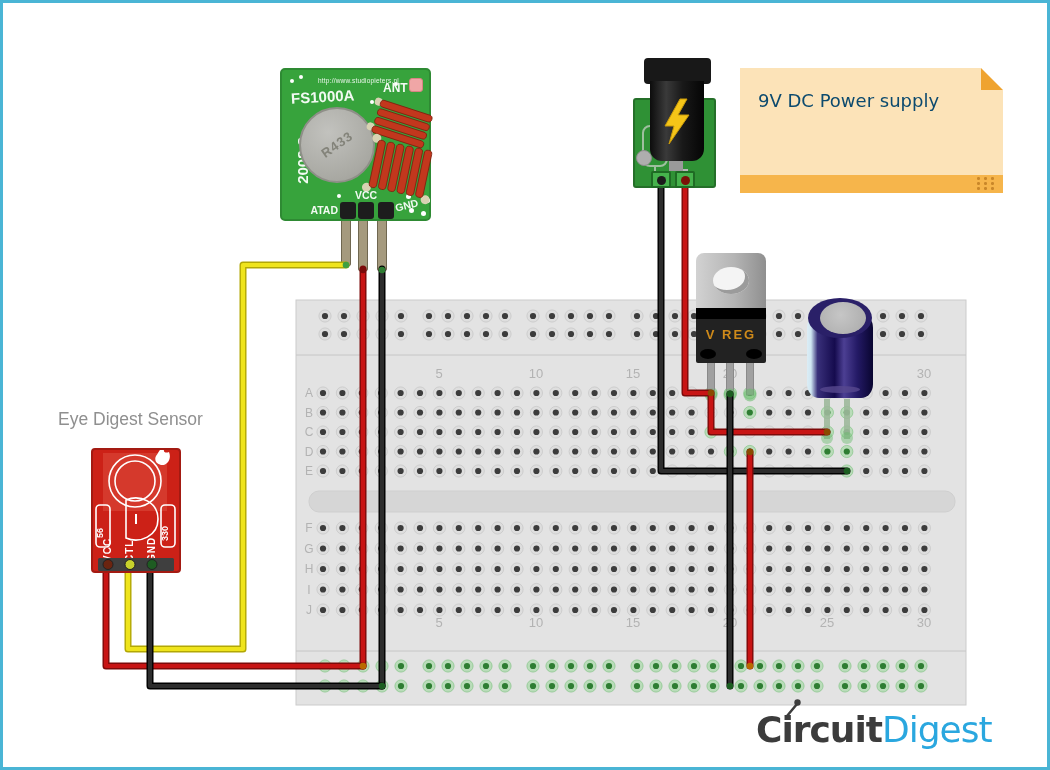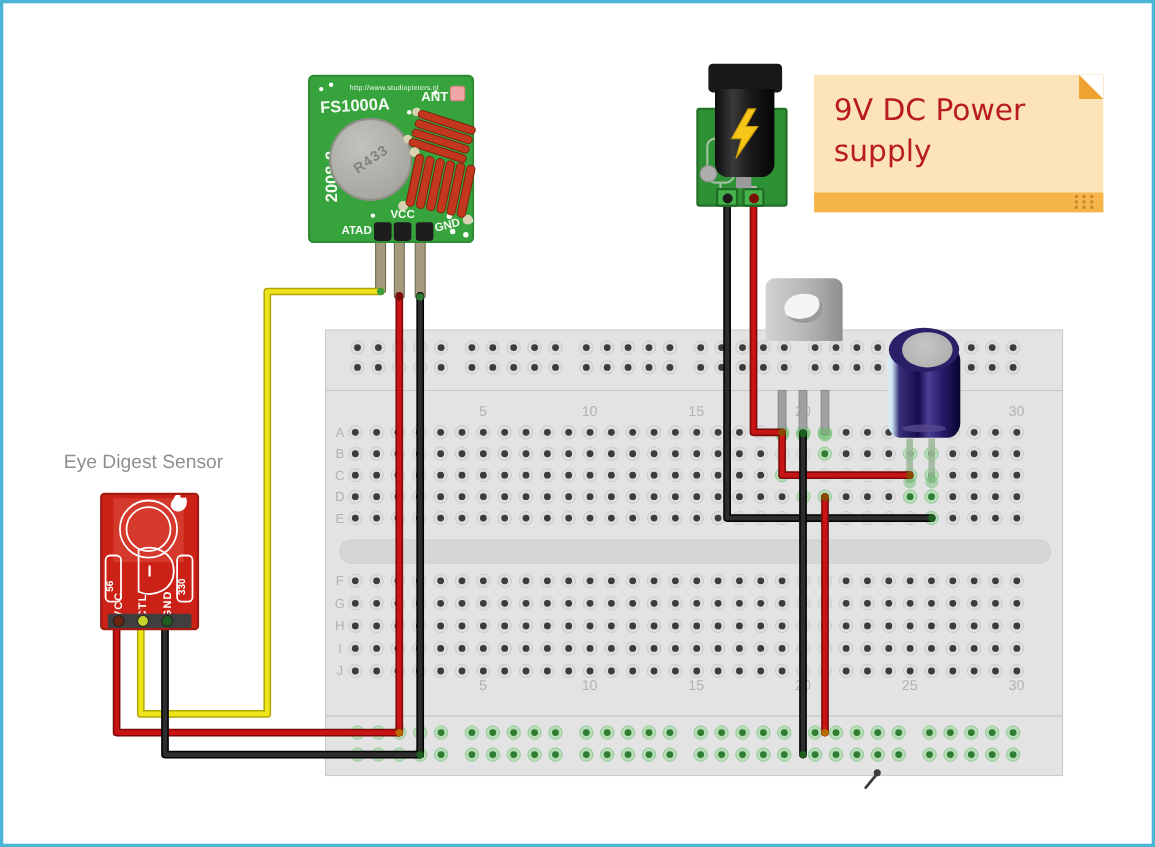--- a/index.html
+++ b/index.html
@@ -35,21 +35,21 @@
   .jackbody{left:647px;top:78px;width:54px;height:80px;border-radius:0 0 12px 12px;z-index:4;
       background:linear-gradient(90deg,#0c0c0c,#3a3a3a 30%,#191919 60%,#050505);}
   .jackpin{left:666px;top:152px;width:14px;height:16px;background:#9a9a9a;z-index:3;}
   .term{position:absolute;width:20px;height:17px;background:#46b24c;border:2px solid #1f6b24;border-radius:2px;box-sizing:border-box;top:71px;}
   .termhole{position:absolute;width:9px;height:9px;border-radius:50%;top:3px;left:4px;}
 
   
   .note{left:737px;top:65px;width:263px;height:125px;background:#fce3b8;z-index:3;}
   .note::before{content:'';position:absolute;top:0;right:0;border-style:solid;border-width:0 22px 22px 0;
       border-color:#ffffff #ffffff #efa32f #efa32f;}
-  .note .txt{position:absolute;left:18px;top:14px;width:210px;font-size:27px;line-height:37px;color:#b91c1c;
+  .note .txt{position:absolute;left:18px;top:14px;width:210px;font-size:18px;line-height:37px;color:#0c4a6e;
       font-family:"DejaVu Sans","Liberation Sans",sans-serif;}
   .note .strip{position:absolute;left:0;bottom:0;width:100%;height:18px;background:#f6b54b;}
   .note .grip{position:absolute;right:6px;bottom:3px;width:20px;height:13px;}
   .note .grip i{position:absolute;width:2.5px;height:2.5px;border-radius:50%;background:#c9872a;}
 
   
   .vtab{left:693px;top:250px;width:70px;height:57px;border-radius:8px 8px 0 0;z-index:3;
       background:linear-gradient(90deg,#d2d2d2,#b4b4b4 55%,#8f8f8f);}
   .vhole{position:absolute;left:17px;top:14px;width:36px;height:27px;border-radius:50%;background:#f4f4f4;
       box-shadow:inset -4px -4px 0 #9b9b9b;}
@@ -1138,26 +1138,35 @@
         <i style="left:14px;top:5px;"></i>
       <i style="left:0;top:10px;"></i>
         <i style="left:7px;top:10px;"></i>
         <i style="left:14px;top:10px;"></i>
     </div>
   </div>
 
   <div class="abs comp vtab">
     <div class="vhole"></div>
   </div>
+  <div class="abs comp vbody">
+    <div class="vband"></div>
+    <div class="vtext">V REG</div>
+    <div class="vspot" style="left:4px;"></div>
+    <div class="vspot" style="right:4px;"></div>
+  </div>
 
   <div class="abs cap">
     <div class="capbody"></div>
     <div class="captop"></div>
     <div class="capdisc"></div>
     <div class="capsleeve"></div>
   </div>
 
+  <div class="abs logo">
+    <span class="p1">Circuit</span><span class="p2">Digest</span>
+  </div>
   <svg class="abs logo-accent" width="20" height="22">
     <line x1="3" y1="19" x2="13" y2="7" stroke="#3c3c3c" stroke-width="2.5" stroke-linecap="round"></line>
     <circle cx="13.5" cy="5.5" r="3.2" fill="#3c3c3c"></circle>
   </svg>
 
 </div>
 
 </body></html>

